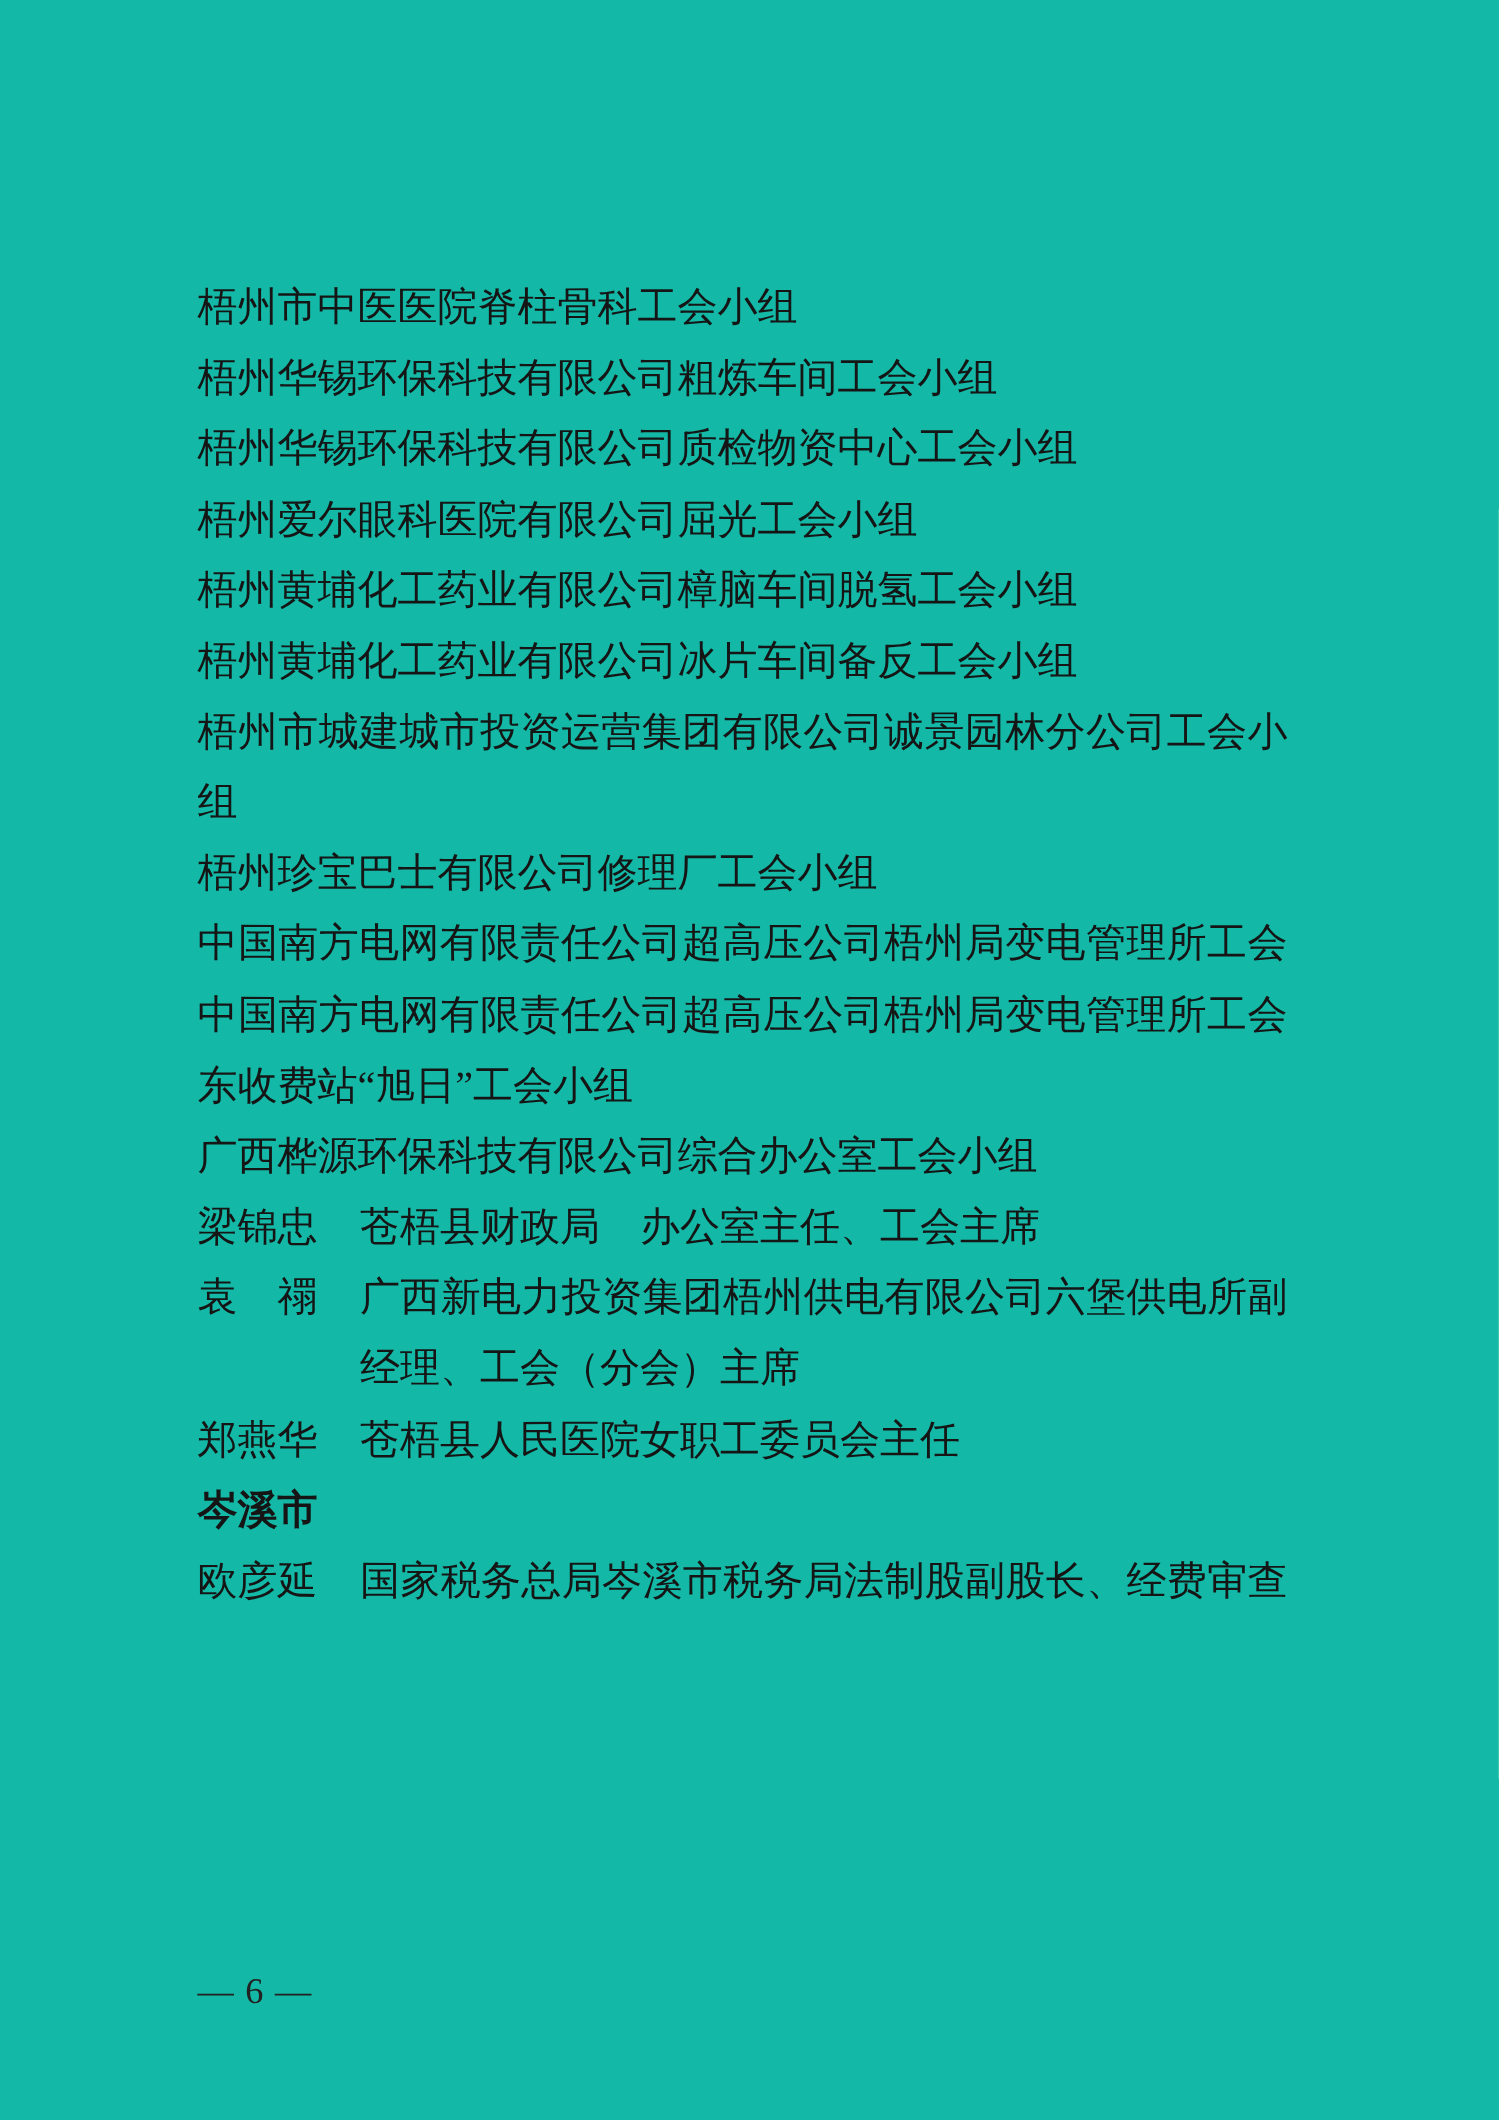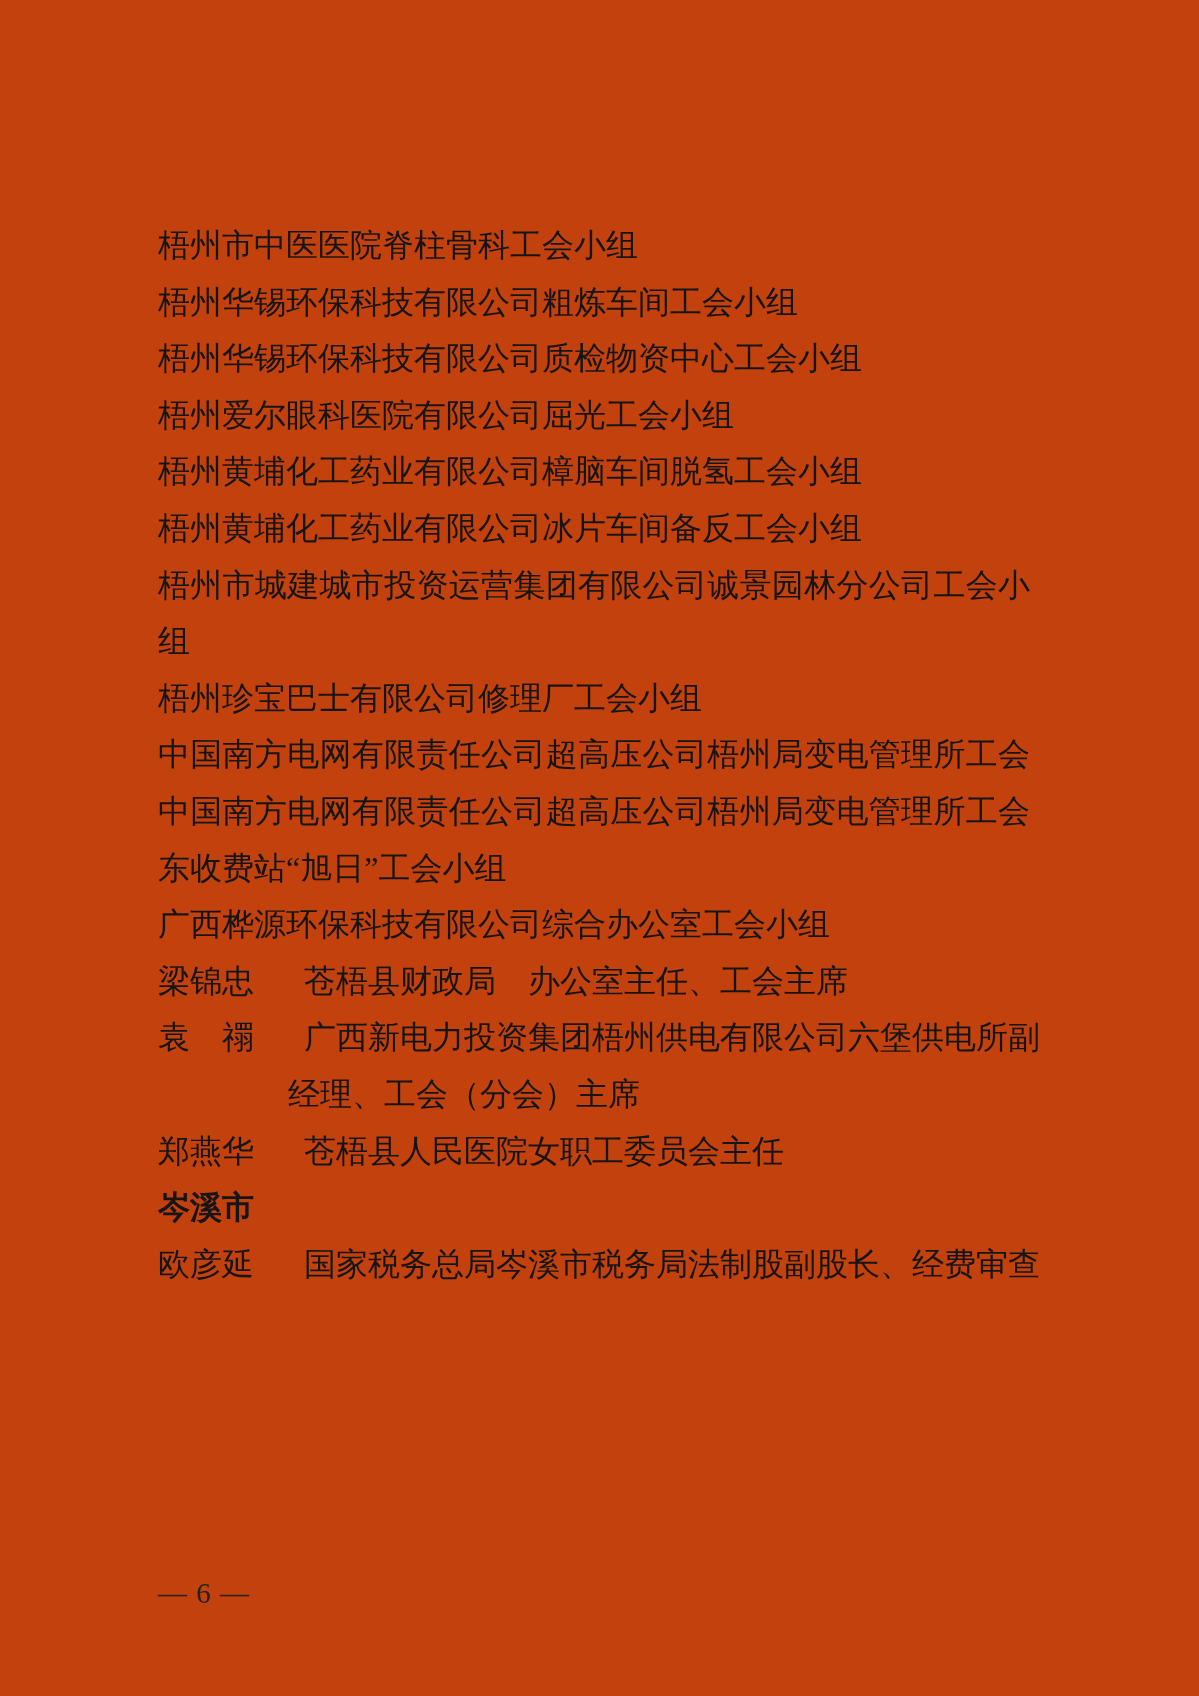--- a/index.html
+++ b/index.html
@@ -1,20 +1,20 @@
 <!DOCTYPE html>
 <html><head>
 <meta charset="utf-8">
 <style>
   html, body { margin: 0; padding: 0; }
   .page {
     position: relative;
     width: 1199px;
     height: 1696px;
-    background: #c2410c;
+    background: #14b8a6;
     overflow: hidden;
     font-family: "Liberation Serif", serif;
     color: #151515;
   }
   .content {
     position: absolute;
     left: 158px;
     top: 217px;
     width: 872px;
   }
@@ -33,30 +33,30 @@
     font-family: "Liberation Sans", sans-serif;
     font-weight: bold;
     font-size: 33px;
     letter-spacing: 1px;
   }
   .subheading {
     font-family: "Liberation Sans", sans-serif;
     font-weight: bold;
     font-size: 32px;
   }
-  .person { display: flex; }
+  .person { display: flex; justify-content: flex-end; }
   .person .name {
     flex: 0 0 96px;
     width: 96px;
     text-align: justify;
     text-align-last: justify;
   }
   .person .role {
     flex: 1;
-    margin-left: 50px;
+    margin-left: 34px;
   }
   .continuation { padding-left: 130px; }
   .page-number {
     position: absolute;
     left: 158px;
     top: 1576px;
     font-size: 29px;
     line-height: 34px;
     letter-spacing: 1px;
     color: #222222;

